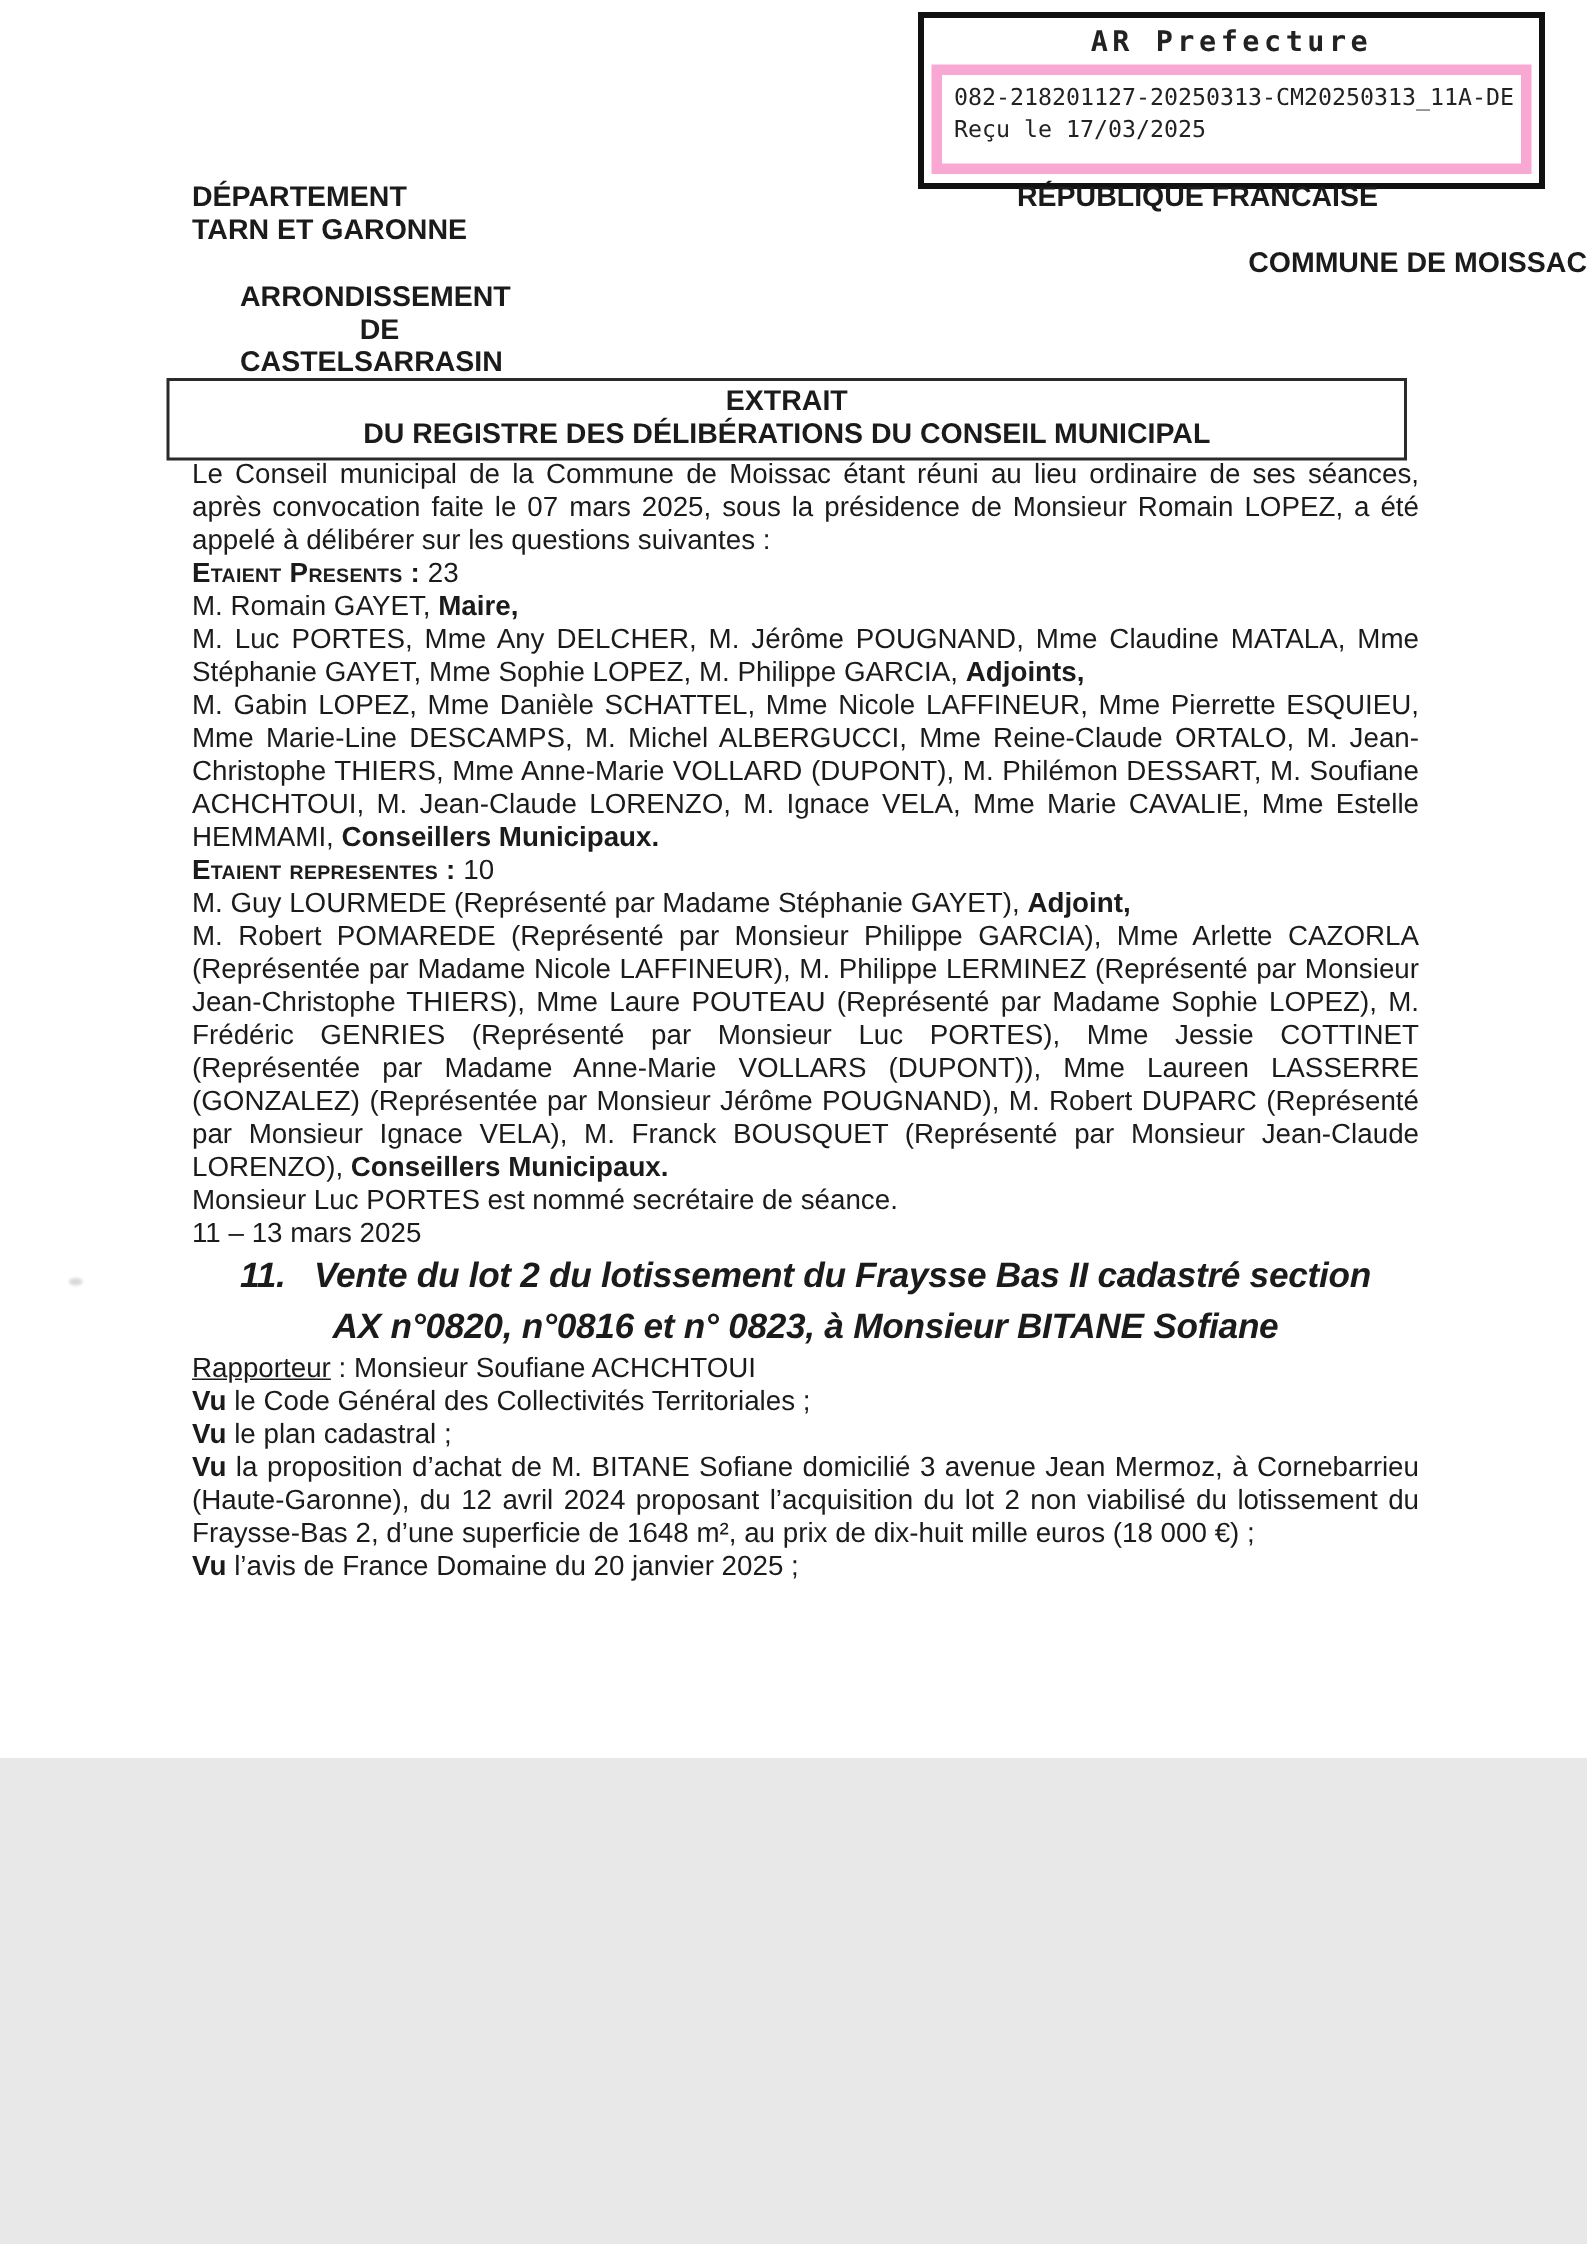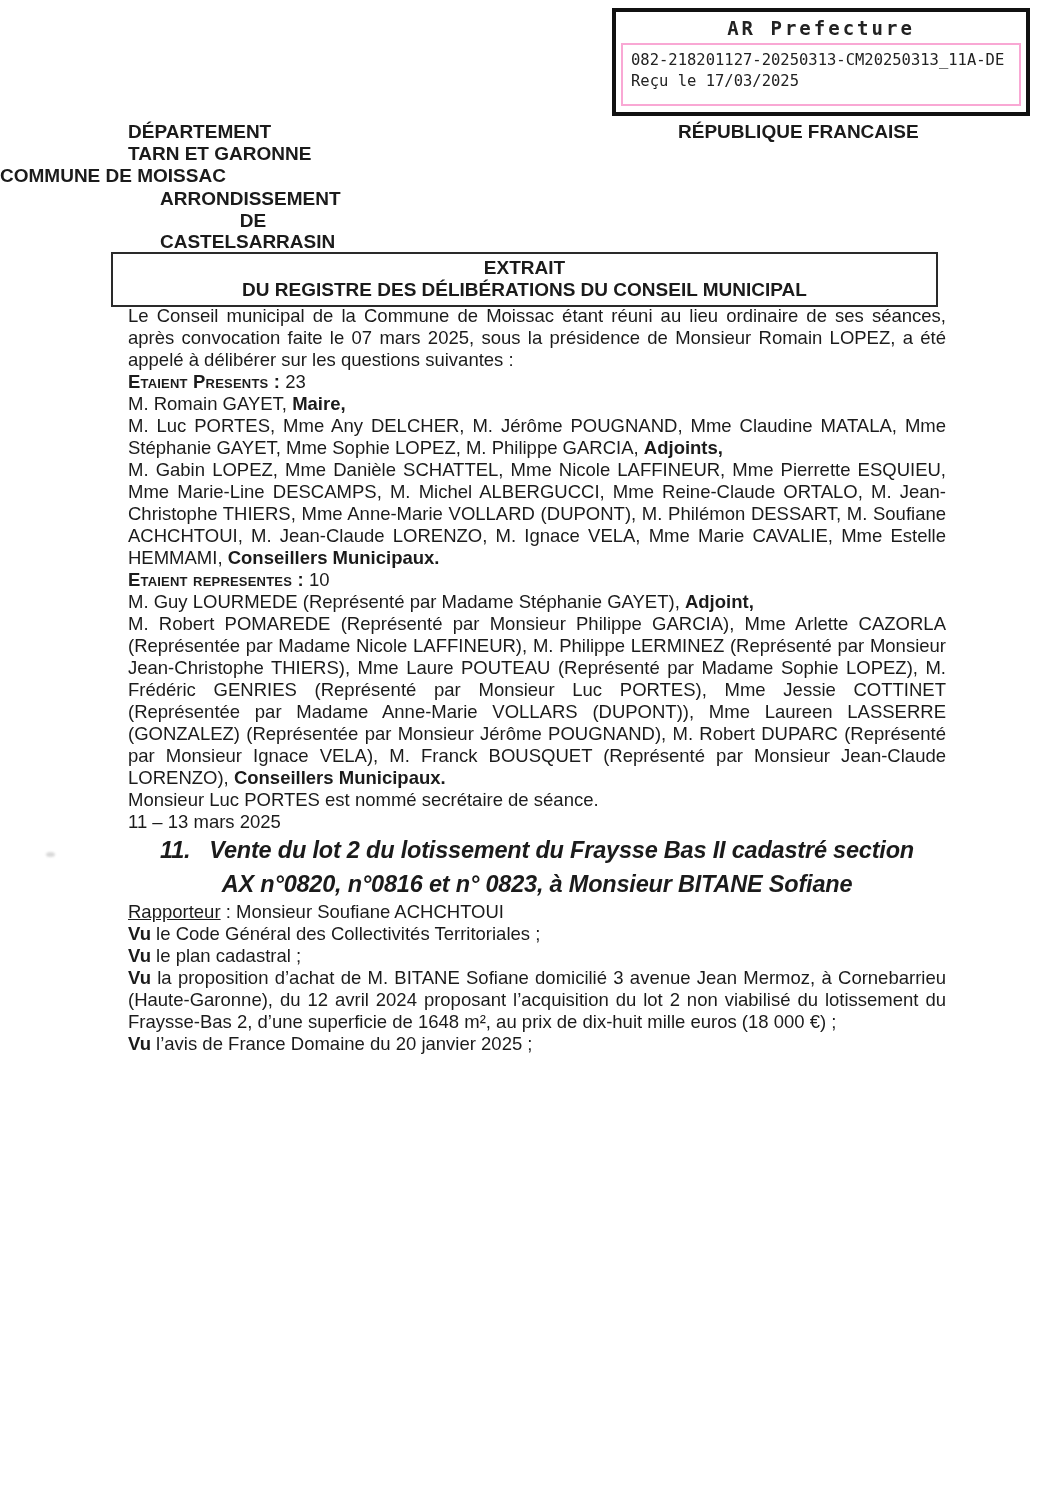--- a/index.html
+++ b/index.html
@@ -1,28 +1,28 @@
 <!DOCTYPE html>
 <html><head>
 <meta charset="utf-8">
 <style>
   html,body{margin:0;padding:0;background:#e8e8e8;}
   .page{
-    position:relative;width:1058px;height:1496px;background:#ffffff;
+    position:relative;width:1058px;height:1172px;background:#ffffff;
     font-family:"Liberation Sans", sans-serif;color:#1b1b1b;overflow:hidden;
     margin:0 auto;
   }
   
   .stamp{position:absolute;left:612px;top:8px;width:418px;border:4px solid #111;background:#fff;box-sizing:border-box;}
   .stamp-title{font-family:"DejaVu Sans Mono", monospace;font-weight:bold;font-size:19px;letter-spacing:3px;text-align:center;padding:5px 0 4px;color:#222;}
-  .stamp-inner{border:2px solid #f9a8d4;margin:0 5px 6px;padding:5px 8px 12px;font-family:"DejaVu Sans Mono", monospace;font-size:15.5px;line-height:21px;white-space:nowrap;color:#222;}
+  .stamp-inner{border:7px solid #f9a8d4;margin:0 5px 6px;padding:5px 8px 12px;font-family:"DejaVu Sans Mono", monospace;font-size:15.5px;line-height:21px;white-space:nowrap;color:#222;}
   
   .hdr-left{position:absolute;left:128px;top:121px;font-weight:bold;font-size:19px;line-height:22px;}
   .republique{position:absolute;left:678px;top:121px;font-weight:bold;font-size:19px;}
-  .commune{position:absolute;left:0;top:165px;width:1058px;text-align:left;font-weight:bold;font-size:19px;}
+  .commune{position:absolute;left:0;top:165px;width:1058px;text-align:right;font-weight:bold;font-size:19px;}
   .arrond{position:absolute;left:128px;top:188px;width:186px;font-weight:bold;font-size:19px;line-height:21.5px;margin-left:32px;}
   .arrond .de{text-align:center;}
   
   .extrait-box{position:absolute;left:111px;top:252px;width:827px;box-sizing:border-box;border:2px solid #2a2a2a;text-align:center;font-weight:bold;font-size:19px;line-height:22px;padding:3px 0 4px;}
   
   .content{position:absolute;left:128px;top:305px;width:818px;font-size:18.5px;line-height:22px;}
   .content p{margin:0;}
   .dateline{font-weight:bold;font-size:19.5px;letter-spacing:-0.2px;}
   .just{text-align:justify;}
   .sc-label{font-weight:bold;font-variant:small-caps;letter-spacing:0.2px;}

